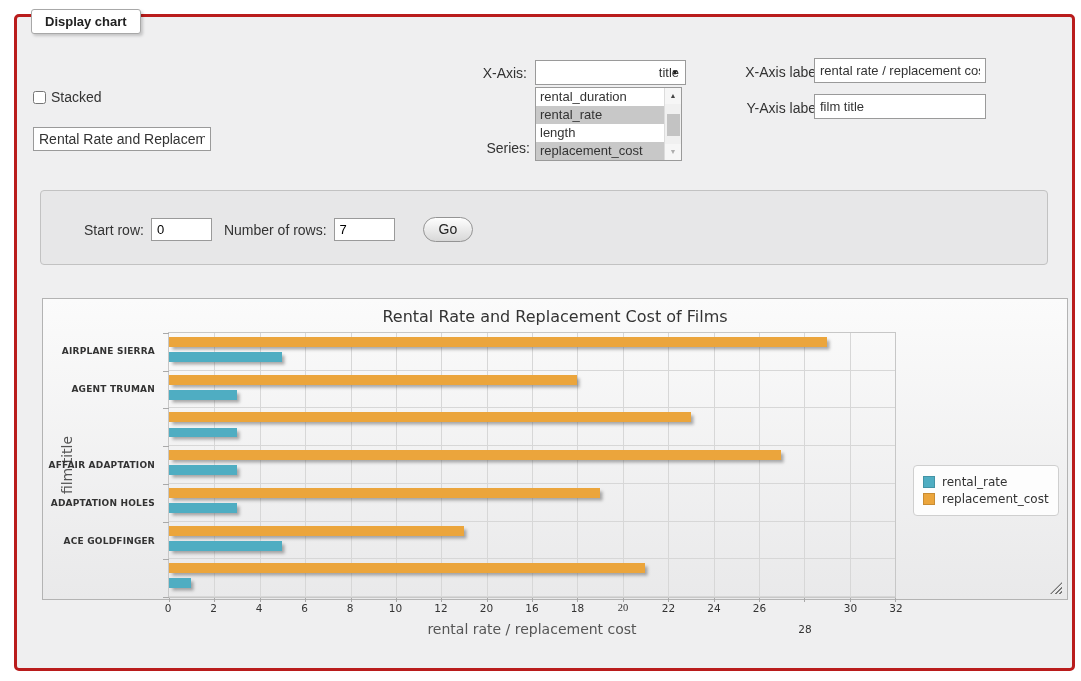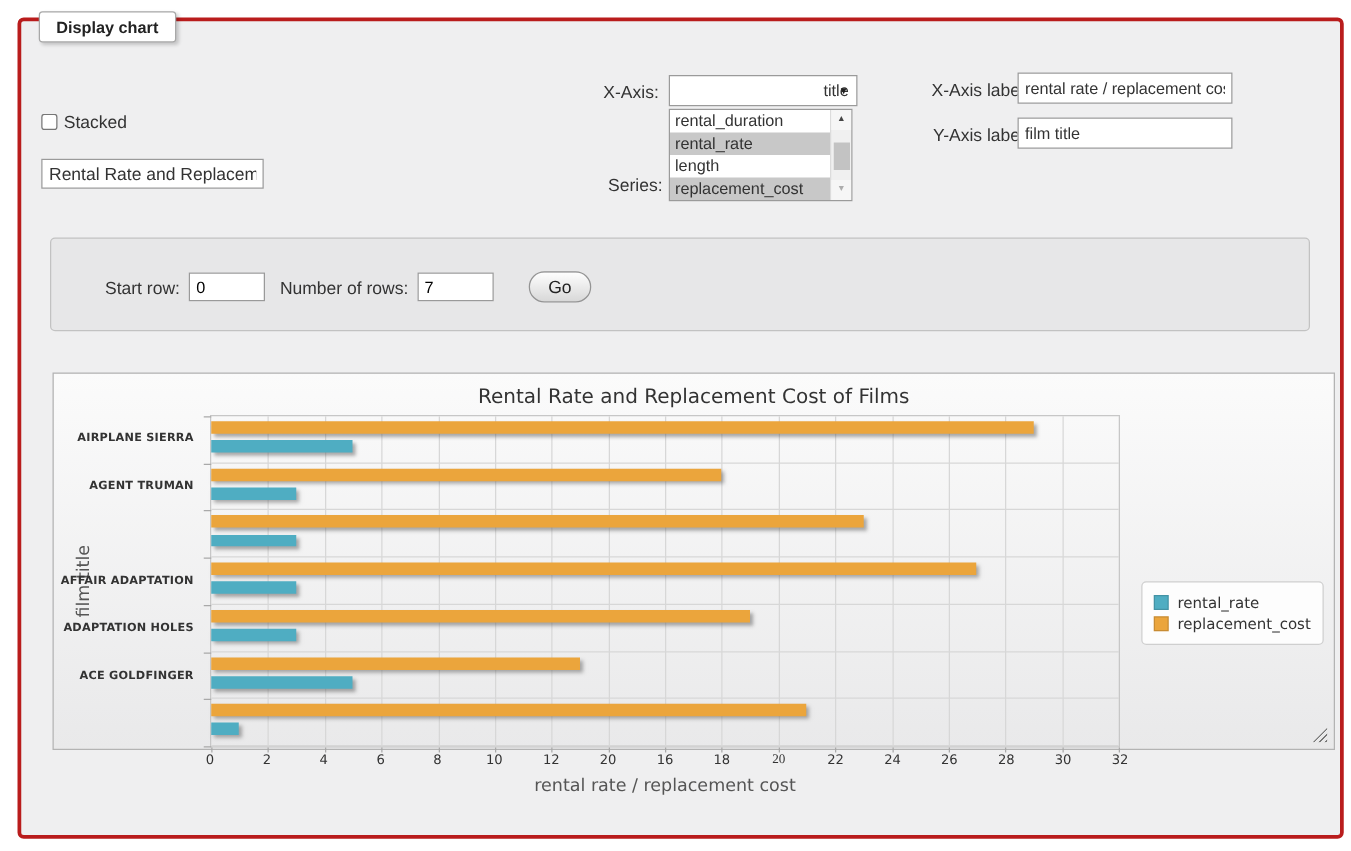--- a/index.html
+++ b/index.html
@@ -252,21 +252,21 @@
           <span class="xtick" style="left: 25%;">8</span>
           <span class="xtick" style="left: 31.25%;">10</span>
           <span class="xtick" style="left: 37.5%;">12</span>
           <span class="xtick" style="left: 43.75%;">20</span>
           <span class="xtick" style="left: 50%;">16</span>
           <span class="xtick" style="left: 56.25%;">18</span>
           <span class="xtick" style="left: 62.5%; font-family: Liberation Serif, serif;">20</span>
           <span class="xtick" style="left: 68.75%;">22</span>
           <span class="xtick" style="left: 75%;">24</span>
           <span class="xtick" style="left: 81.25%;">26</span>
-          <span class="xtick" style="left: 87.5%;">28</span>
+          <span class="xtick" style="left: 87.5%; margin-top: 21px;">28</span>
           <span class="xtick" style="left: 93.75%;">30</span>
           <span class="xtick" style="left: 100%;">32</span>
         </div>
       <div class="xlab">rental rate / replacement cost</div>
       <div class="chart-legend" id="chart-legend">
           <div class="legend-item">
             <span class="legend-chip" style="background: rgb(79, 173, 194);"></span>
             <span class="legend-text">rental_rate</span>
           </div>
           <div class="legend-item">

